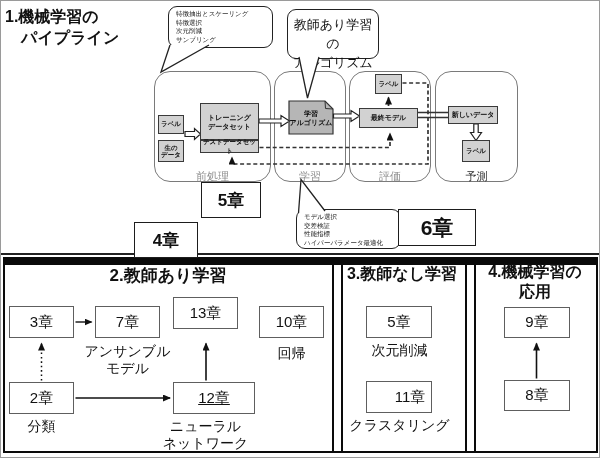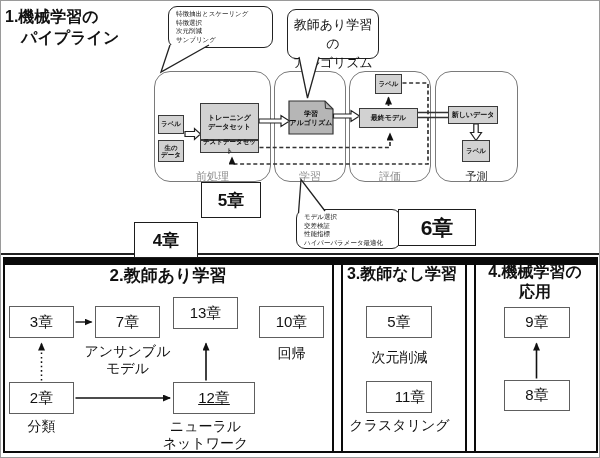--- a/index.html
+++ b/index.html
@@ -125,21 +125,21 @@
     <div class="abs lbl" style="left:76px;top:342px;width:101px;font-size:14px;line-height:17px;">アンサンブル
 モデル</div>
     <div class="abs lbl" style="left:240px;top:344px;width:101px;font-size:14px;">回帰</div>
     <div class="abs lbl" style="left:0px;top:417px;width:81px;font-size:14px;">分類</div>
     <div class="abs lbl" style="left:144px;top:417px;width:121px;font-size:14px;line-height:17px;">ニューラル
 ネットワーク</div>
 
     <div class="abs sec-title" style="left:338px;top:263px;width:126px;font-size:16px;">3.教師なし学習</div>
     <div class="abs chap thin" style="left:365px;top:305px;width:66px;height:32px;">5章</div>
     <div class="abs chap thin" style="left:365px;top:380px;width:66px;height:32px;padding-left:22px;">11章</div>
-    <div class="abs lbl" style="left:348px;top:348px;width:101px;font-size:14px;">次元削減</div>
+    <div class="abs lbl" style="left:348px;top:341px;width:101px;font-size:14px;">次元削減</div>
     <div class="abs lbl" style="left:338px;top:416px;width:121px;font-size:14px;">クラスタリング</div>
 
     <div class="abs sec-title" style="left:471px;top:261px;width:126px;font-size:16px;line-height:20px;">4.機械学習の
 応用</div>
     <div class="abs chap thin" style="left:503px;top:306px;width:66px;height:31px;">9章</div>
     <div class="abs chap thin" style="left:503px;top:379px;width:66px;height:31px;">8章</div>
   </div>
 
   <svg class="overlay" style="z-index:4;" width="600" height="458" viewBox="0 0 600 458">
     <path d="M169 44 L160 71 L208 44" fill="#fff" stroke="#222" stroke-width="1.3"></path>

